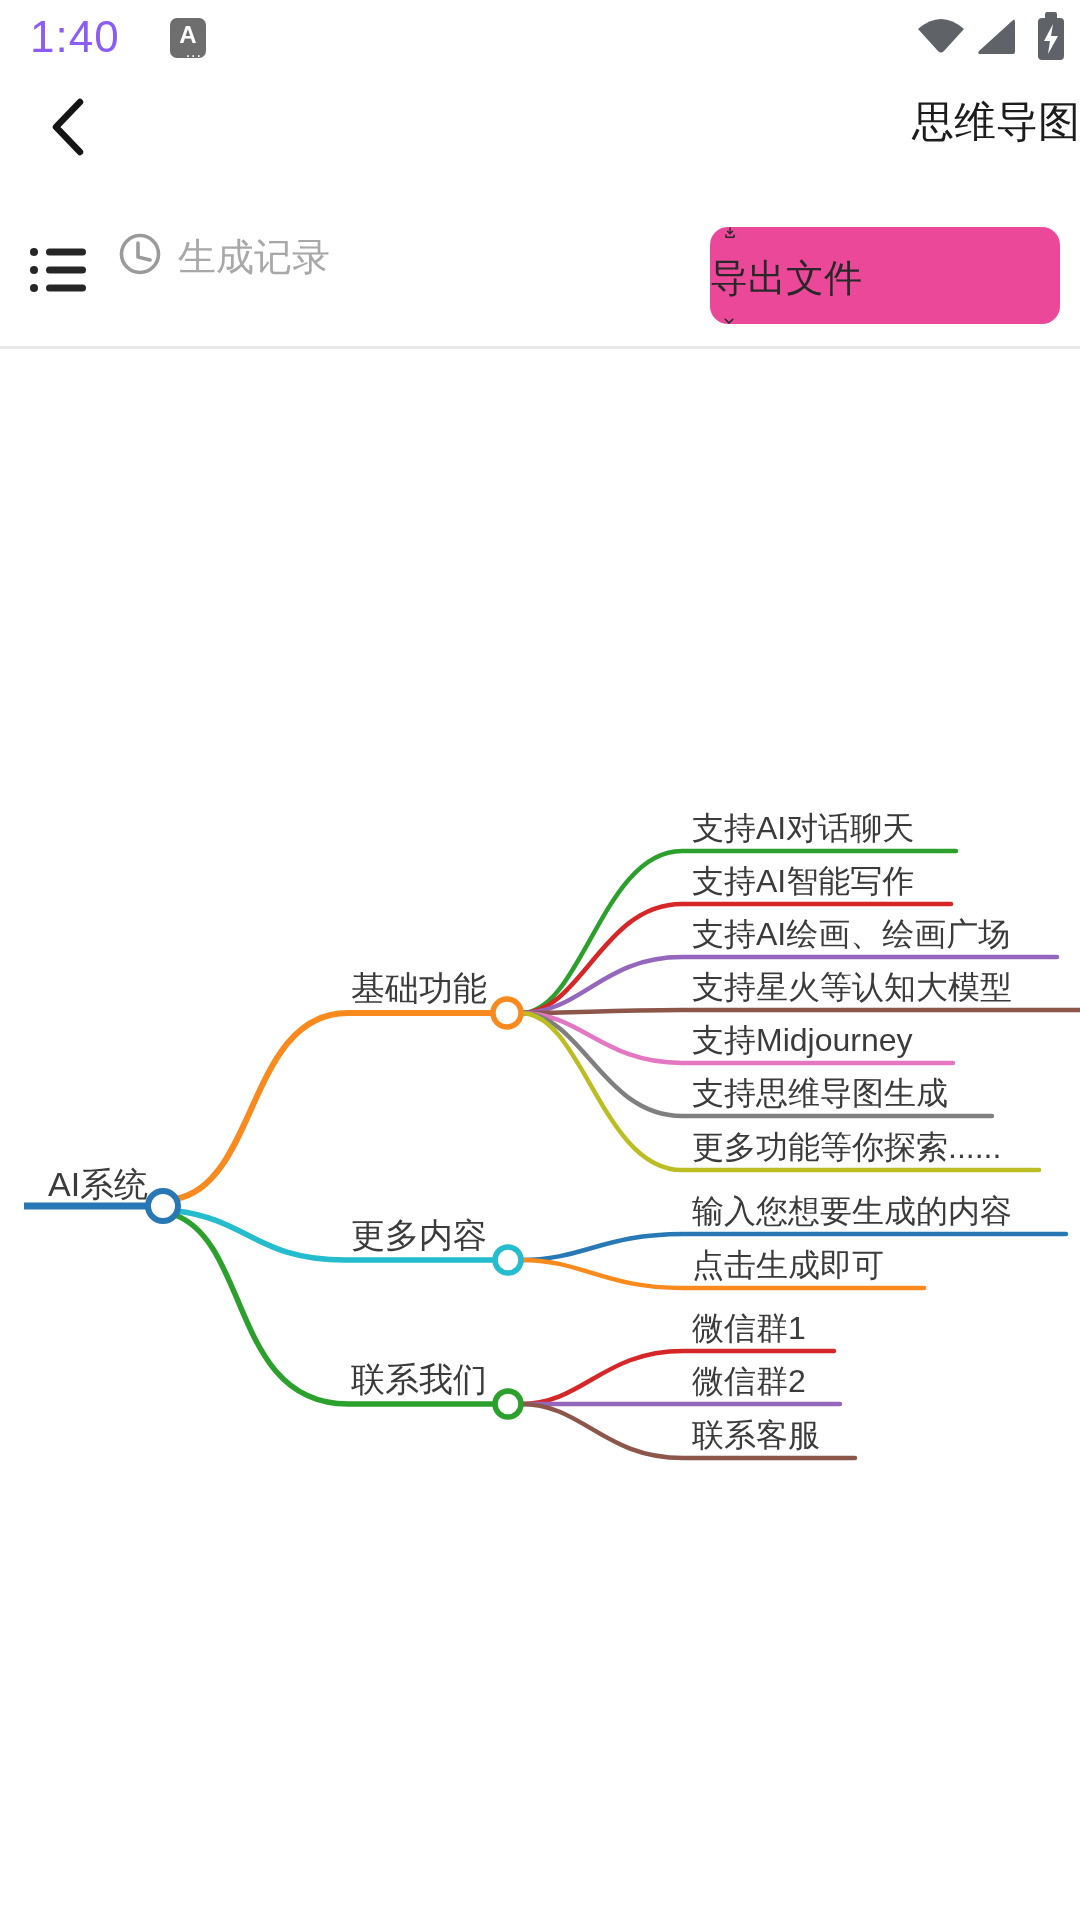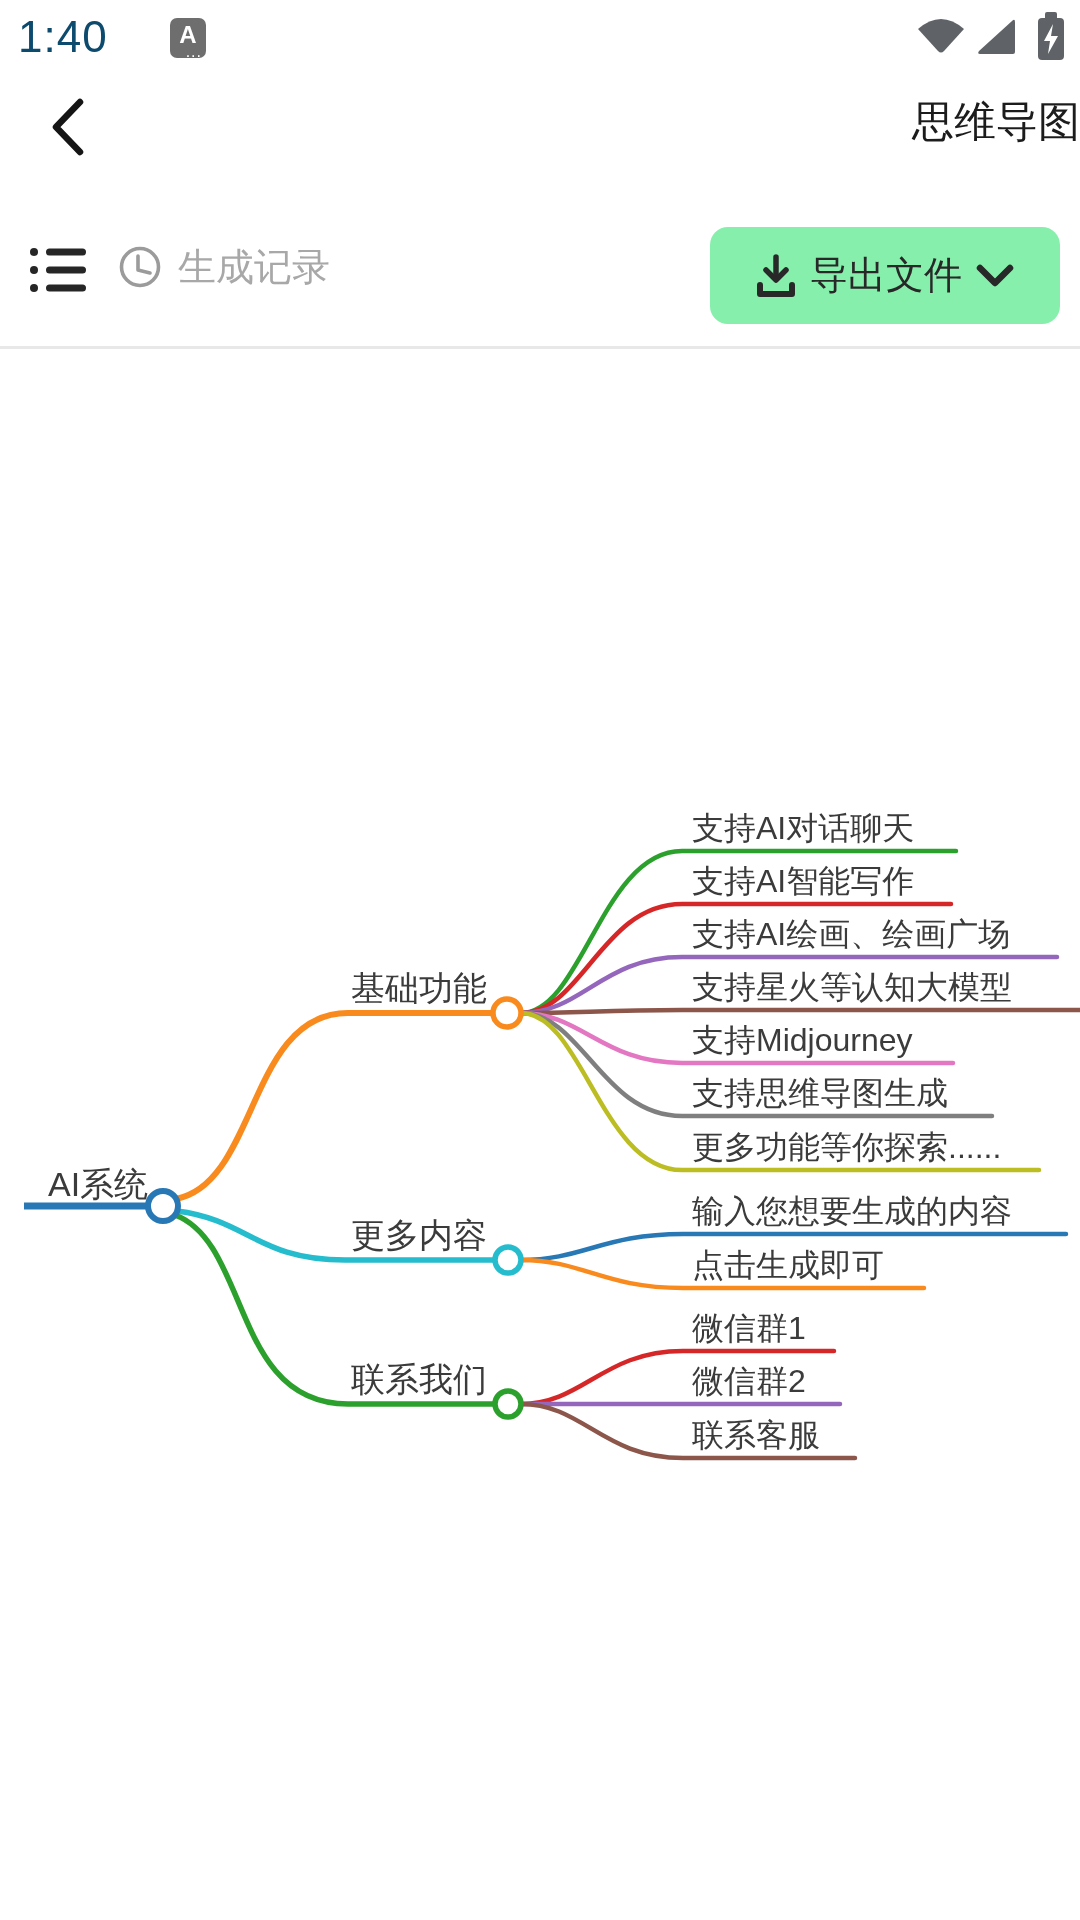--- a/index.html
+++ b/index.html
@@ -1,41 +1,41 @@
 <!DOCTYPE html>
 <html><head>
 <meta charset="utf-8">
 <style>
   html,body{margin:0;padding:0;background:#fff;}
   .screen{position:relative;width:1080px;height:1920px;background:#ffffff;overflow:hidden;
           font-family:"Liberation Sans","DejaVu Sans",sans-serif;}
 
   
   .statusbar{position:absolute;left:0;top:0;width:1080px;height:70px;}
-  .sb-time{position:absolute;left:18px;top:12px;font-size:44px;color:#0c4a6e;font-weight:400;letter-spacing:1px;}
+  .sb-time{position:absolute;left:30px;top:12px;font-size:44px;color:#8b5cf6;font-weight:400;letter-spacing:1px;}
   .sb-appbadge{position:absolute;left:170px;top:18px;width:36px;height:40px;background:#6e6e6e;border-radius:7px;
                color:#fff;text-align:center;}
   .sb-appbadge .letter{font-size:24px;font-weight:bold;line-height:34px;}
   .sb-appbadge .dots{position:absolute;right:4px;bottom:3px;font-size:16px;line-height:6px;letter-spacing:1px;color:#fff;}
   .sb-right{position:absolute;right:14px;top:8px;}
 
   
   .header{position:absolute;left:0;top:70px;width:1080px;height:110px;}
   .back-btn{position:absolute;left:36px;top:20px;width:70px;height:70px;}
   .page-title{position:absolute;left:0;top:24px;width:1080px;text-align:right;
               font-size:42px;font-weight:500;color:#1c1c1c;}
 
   
   .toolbar{position:absolute;left:0;top:180px;width:1080px;height:166px;}
   .list-btn{position:absolute;left:26px;top:62px;width:66px;height:56px;}
-  .history-field{position:absolute;left:118px;top:52px;height:70px;display:flex;align-items:center;}
+  .history-field{position:absolute;left:118px;top:52px;height:70px;display:flex;}
   .history-placeholder{margin-left:16px;font-size:38px;color:#a8a8a8;}
-  .export-btn{position:absolute;left:710px;top:47px;width:350px;height:97px;background:#86efac;
-              border:none;border-radius:18px;display:flex;align-items:center;justify-content:center;
-              gap:14px;cursor:pointer;padding:0;}
+  .export-btn{position:absolute;left:710px;top:47px;width:350px;height:97px;background:#ec4899;
+              border:none;border-radius:18px;display:flex;align-items:flex-start;justify-content:center;
+              gap:14px;cursor:pointer;padding:0;flex-direction:column;}
   .export-label{font-size:38px;color:#282828;}
   .divider{position:absolute;left:0;top:346px;width:1080px;height:3px;background:#e8e8e8;}
 
   
   .mindmap{position:absolute;left:0;top:0;width:1080px;height:1920px;}
   .mm-label{font-family:"Liberation Sans","DejaVu Sans",sans-serif;}
 </style>
 </head>
 <body>
 

